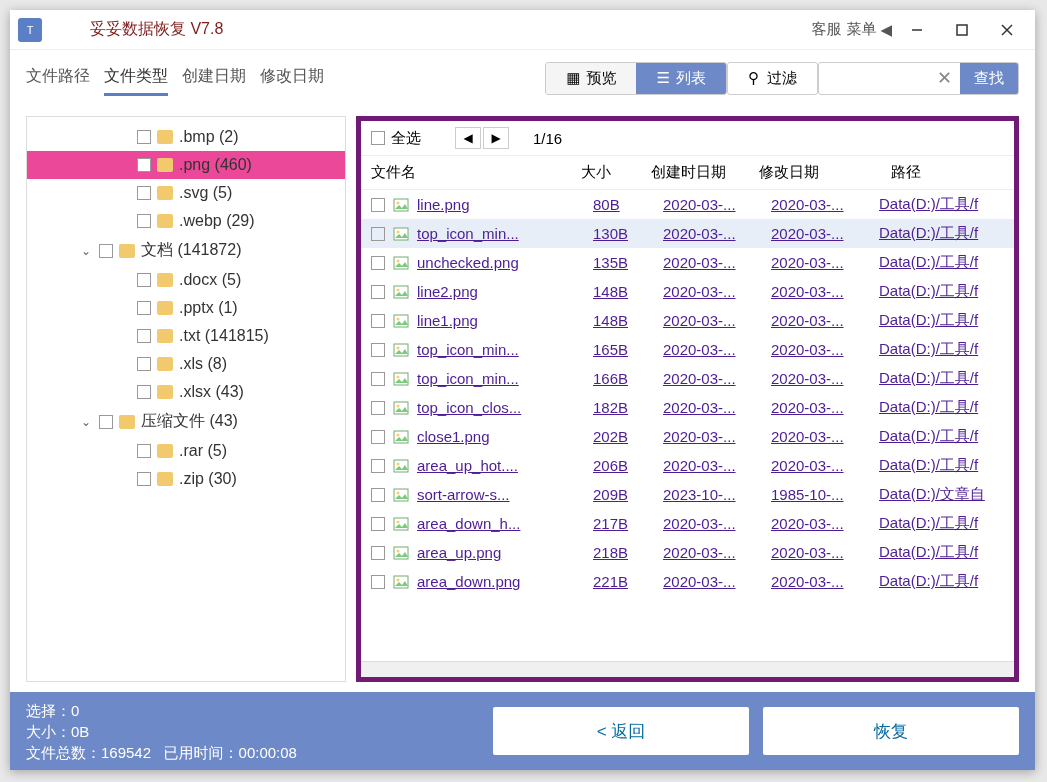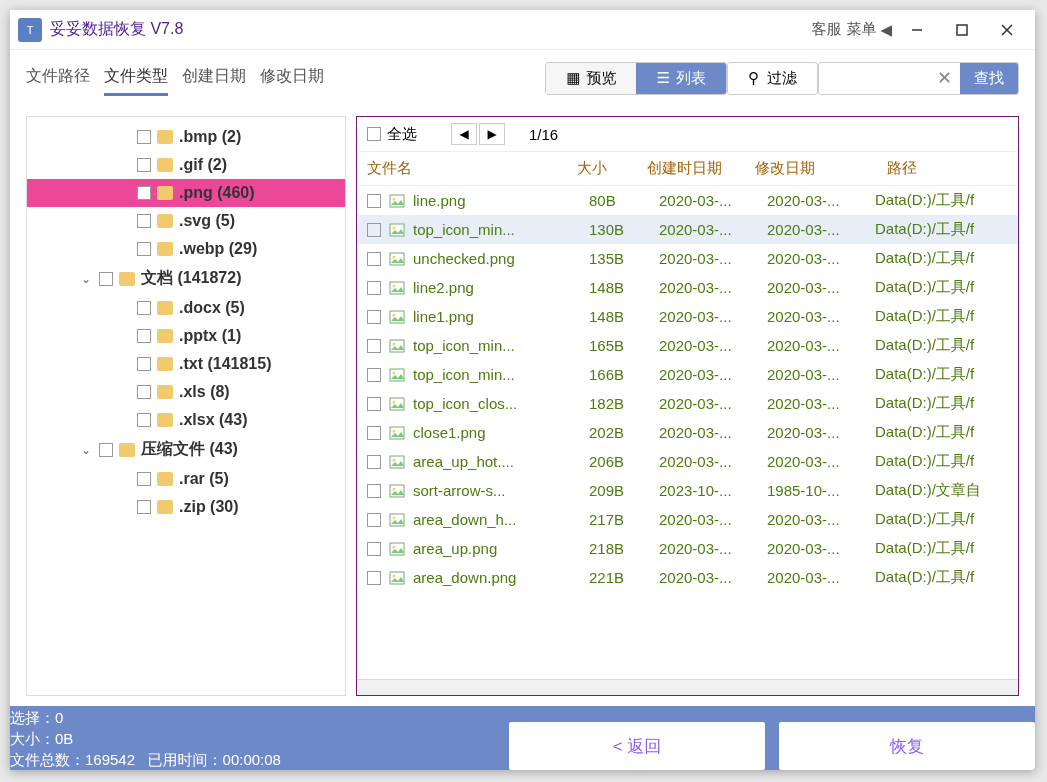--- a/index.html
+++ b/index.html
@@ -2,21 +2,21 @@
 <html><head>
 <meta charset="utf-8">
 <style>
 * { margin: 0; padding: 0; box-sizing: border-box; font-family: "Microsoft YaHei", sans-serif; }
 body { background: #e8e8e8; width: 1047px; height: 782px; overflow: hidden; position: relative; }
 
 .window { position: absolute; left: 10px; top: 10px; width: 1025px; height: 760px; background: #fff; box-shadow: 0 2px 10px rgba(0,0,0,0.3); display: flex; flex-direction: column; }
 
 .titlebar { height: 40px; display: flex; align-items: center; padding: 0 8px; border-bottom: 1px solid #eee; }
 .titlebar-icon { width: 24px; height: 24px; background: #5b7fc4; border-radius: 3px; margin-right: 8px; display: flex; align-items: center; justify-content: center; color: #fff; font-size: 11px; }
-.title-text { font-size: 16px; color: #4c1d95; flex: 1; }
+.title-text { font-size: 16px; color: #7f1d1d; flex: 1; margin-left: 40px; }
 .titlebar-right { display: flex; align-items: center; gap: 5px; }
 .titlebar-link { font-size: 15px; color: #555; cursor: pointer; }
 .menu-btn { font-size: 15px; color: #555; cursor: pointer; display: flex; align-items: center; gap: 4px; }
 .win-btn { width: 40px; height: 30px; display: flex; align-items: center; justify-content: center; cursor: pointer; font-size: 16px; }
 
 .toolbar { height: 56px; display: flex; align-items: center; padding: 0 16px; }
 .tabs { display: flex; gap: 14px; }
 .tab { font-size: 16px; color: #555; padding: 6px 0; cursor: pointer; }
 .tab.active { border-bottom: 3px solid #5b7fc4; color: #333; }
 .toolbar-spacer { flex: 1; }
@@ -30,52 +30,52 @@
 .search-btn { padding: 6px 14px; background: #6d89c7; color: #fff; cursor: pointer; font-size: 15px; }
 
 .content { flex: 1; display: flex; padding: 10px 16px; gap: 10px; overflow: hidden; }
 .tree-pane { width: 320px; border: 1px solid #ddd; overflow-y: auto; padding: 6px 0; }
 .tree-item { display: flex; align-items: center; padding: 5px 8px; font-size: 16px; color: #333; cursor: pointer; gap: 6px; }
 .tree-item.selected { background: #ec4899; }
 .tree-indent { display: inline-block; }
 .tree-expand { width: 14px; font-size: 12px; color: #666; text-align: center; }
 .tree-check { width: 14px; height: 14px; border: 1px solid #999; background: #fff; }
 .folder-icon { width: 16px; height: 14px; background: #f3c96e; border-radius: 2px; }
-.tree-label { white-space: nowrap; font-weight: bold; }
-
-.list-pane { flex: 1; border: 1px solid #701a75; display: flex; flex-direction: column; overflow: hidden; }
+.tree-label { white-space: nowrap; }
+
+.list-pane { flex: 1; border: 5px solid #701a75; display: flex; flex-direction: column; overflow: hidden; }
 .list-header { display: flex; align-items: center; padding: 6px 10px; gap: 14px; border-bottom: 1px solid #eee; }
 .select-all { display: flex; align-items: center; gap: 6px; font-size: 15px; }
 .pager-btn { width: 26px; height: 22px; border: 1px solid #ccc; display: flex; align-items: center; justify-content: center; cursor: pointer; font-size: 12px; }
 .page-info { font-size: 15px; margin-left: 10px; }
 
-.columns { display: flex; padding: 7px 10px; border-bottom: 1px solid #eee; font-size: 15px; color: #a16207; }
+.columns { display: flex; padding: 7px 10px; border-bottom: 1px solid #eee; font-size: 15px; color: #000000; }
 .col-name { flex: 0 0 210px; }
 .col-size { flex: 0 0 70px; }
 .col-created { flex: 0 0 108px; }
 .col-modified { flex: 0 0 108px; }
 .col-path { flex: 1; margin-left: 24px; }
 
 .rows { flex: 1; overflow-y: auto; }
-.row { display: flex; align-items: center; padding: 5px 10px; font-size: 15px; color: #4d7c0f; }
+.row { display: flex; align-items: center; padding: 5px 10px; font-size: 15px; color: #4c1d95; text-decoration: underline; }
 .row.highlighted { background: #e8eef8; }
 .row-check { width: 14px; height: 14px; border: 1px solid #999; margin-right: 8px; flex-shrink: 0; }
 .file-icon { width: 16px; height: 16px; margin-right: 8px; flex-shrink: 0; display: inline-flex; align-items: center; justify-content: center; }
 .file-icon svg { width: 16px; height: 16px; }
 .row-name { flex: 0 0 176px; overflow: hidden; text-overflow: ellipsis; white-space: nowrap; }
 .row-size { flex: 0 0 70px; }
 .row-created { flex: 0 0 108px; overflow: hidden; text-overflow: ellipsis; white-space: nowrap; }
 .row-modified { flex: 0 0 108px; overflow: hidden; text-overflow: ellipsis; white-space: nowrap; }
 .row-path { flex: 1; overflow: hidden; text-overflow: ellipsis; white-space: nowrap; }
 .list-hscroll { height: 16px; background: #f0f0f0; border-top: 1px solid #ddd; }
 
-.statusbar { height: 64px; background: #6d89c7; display: flex; align-items: flex-end; padding: 0 0; gap: 14px; color: #fff; }
+.statusbar { height: 78px; background: #6d89c7; display: flex; align-items: center; padding: 0 16px; gap: 14px; color: #fff; }
 .status-info { font-size: 15px; line-height: 1.4; }
 .status-spacer { flex: 1; }
-.big-btn { width: 256px; height: 48px; background: #fff; color: #8b5cf6; display: flex; align-items: center; justify-content: center; font-size: 17px; cursor: pointer; border-radius: 2px; }
+.big-btn { width: 256px; height: 48px; background: #fff; color: #0369a1; display: flex; align-items: center; justify-content: center; font-size: 17px; cursor: pointer; border-radius: 2px; }
 
 ::-webkit-scrollbar { width: 14px; height: 14px; }
 ::-webkit-scrollbar-track { background: #f0f0f0; }
 ::-webkit-scrollbar-thumb { background: #c8c8c8; border-radius: 2px; }
 </style>
 </head>
 <body>
 
 <div class="window">
 
@@ -137,26 +137,20 @@
   </div>
 
   <div class="content">
     <div class="tree-pane" id="tree">
         <div class="tree-item">
           <span class="tree-indent" style="width:96px"></span>
           <span class="tree-check"></span>
           <span class="folder-icon"></span>
           <span class="tree-label">.bmp  (2)</span>
         </div>
-        <div class="tree-item">
-          <span class="tree-indent" style="width:96px"></span>
-          <span class="tree-check"></span>
-          <span class="folder-icon"></span>
-          <span class="tree-label">.gif  (2)</span>
-        </div>
         <div class="tree-item selected">
           <span class="tree-indent" style="width:96px"></span>
           <span class="tree-check"></span>
           <span class="folder-icon"></span>
           <span class="tree-label">.png  (460)</span>
         </div>
         <div class="tree-item">
           <span class="tree-indent" style="width:96px"></span>
           <span class="tree-check"></span>
           <span class="folder-icon"></span>

